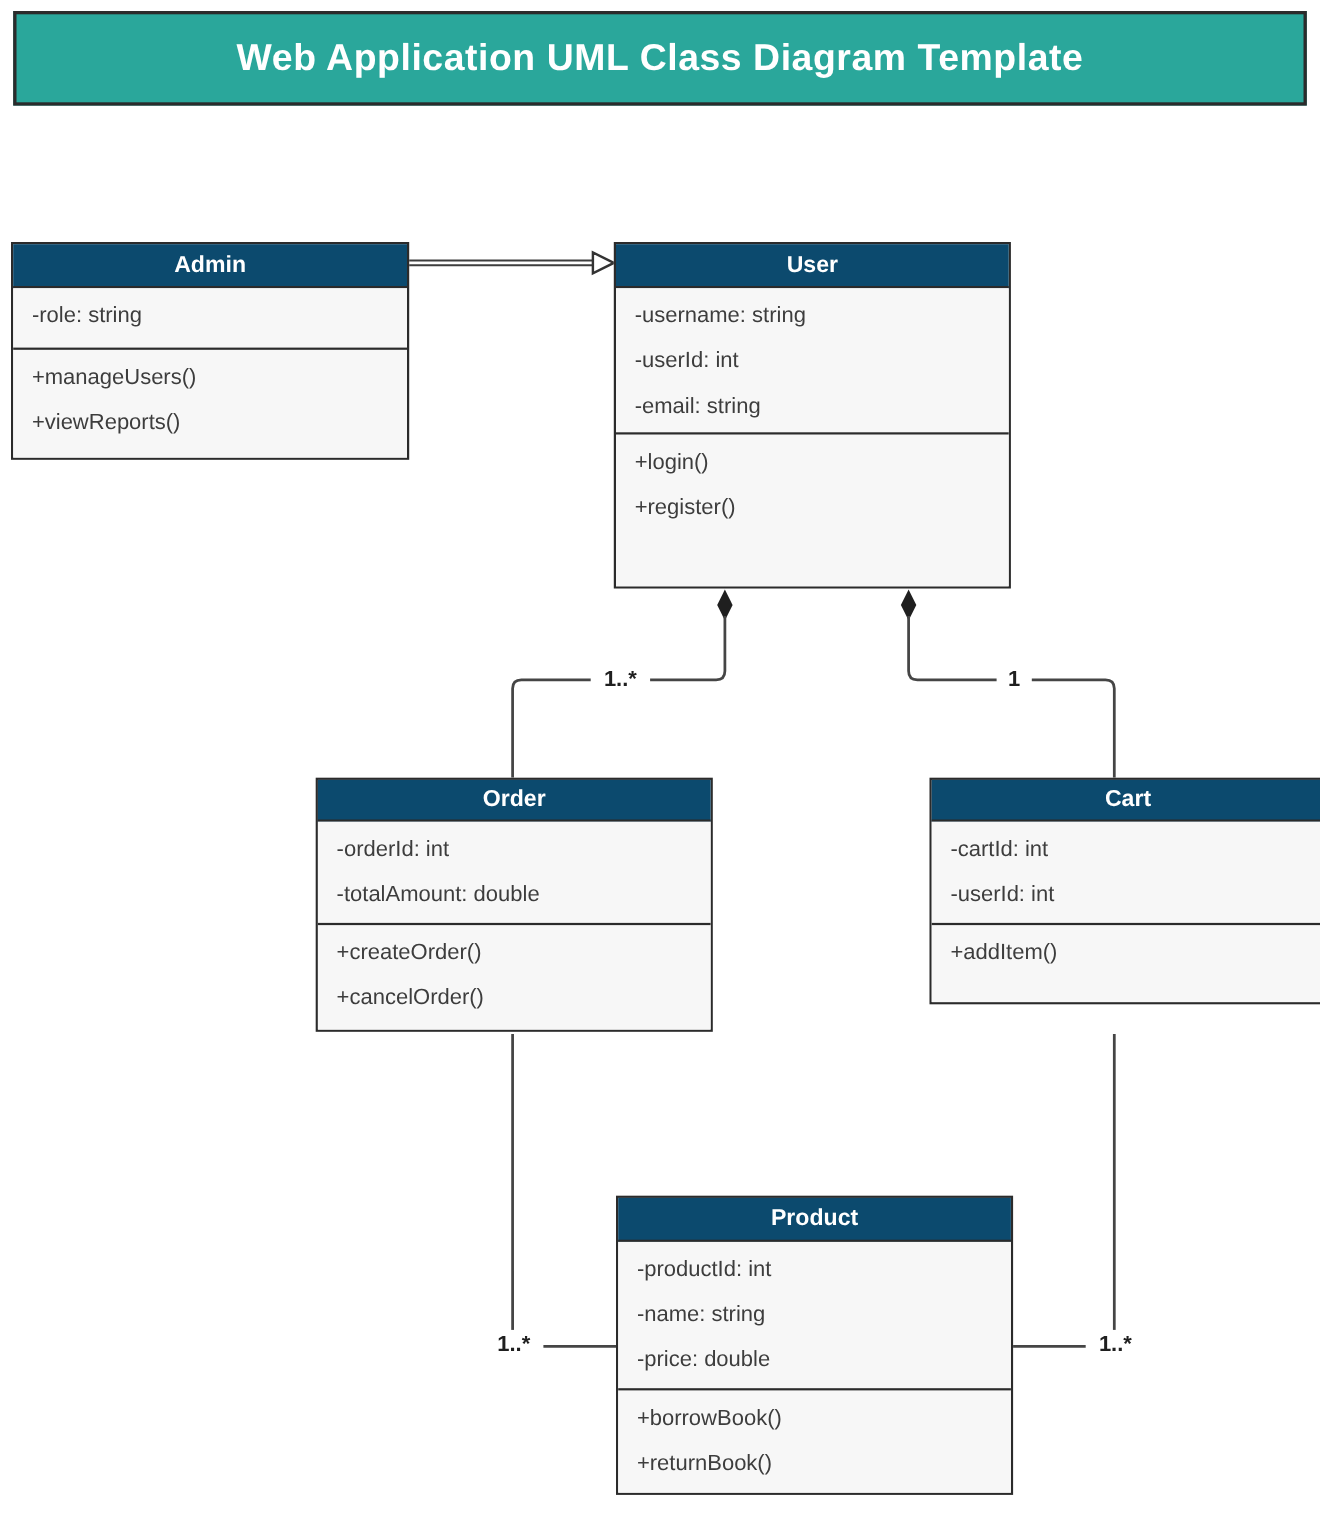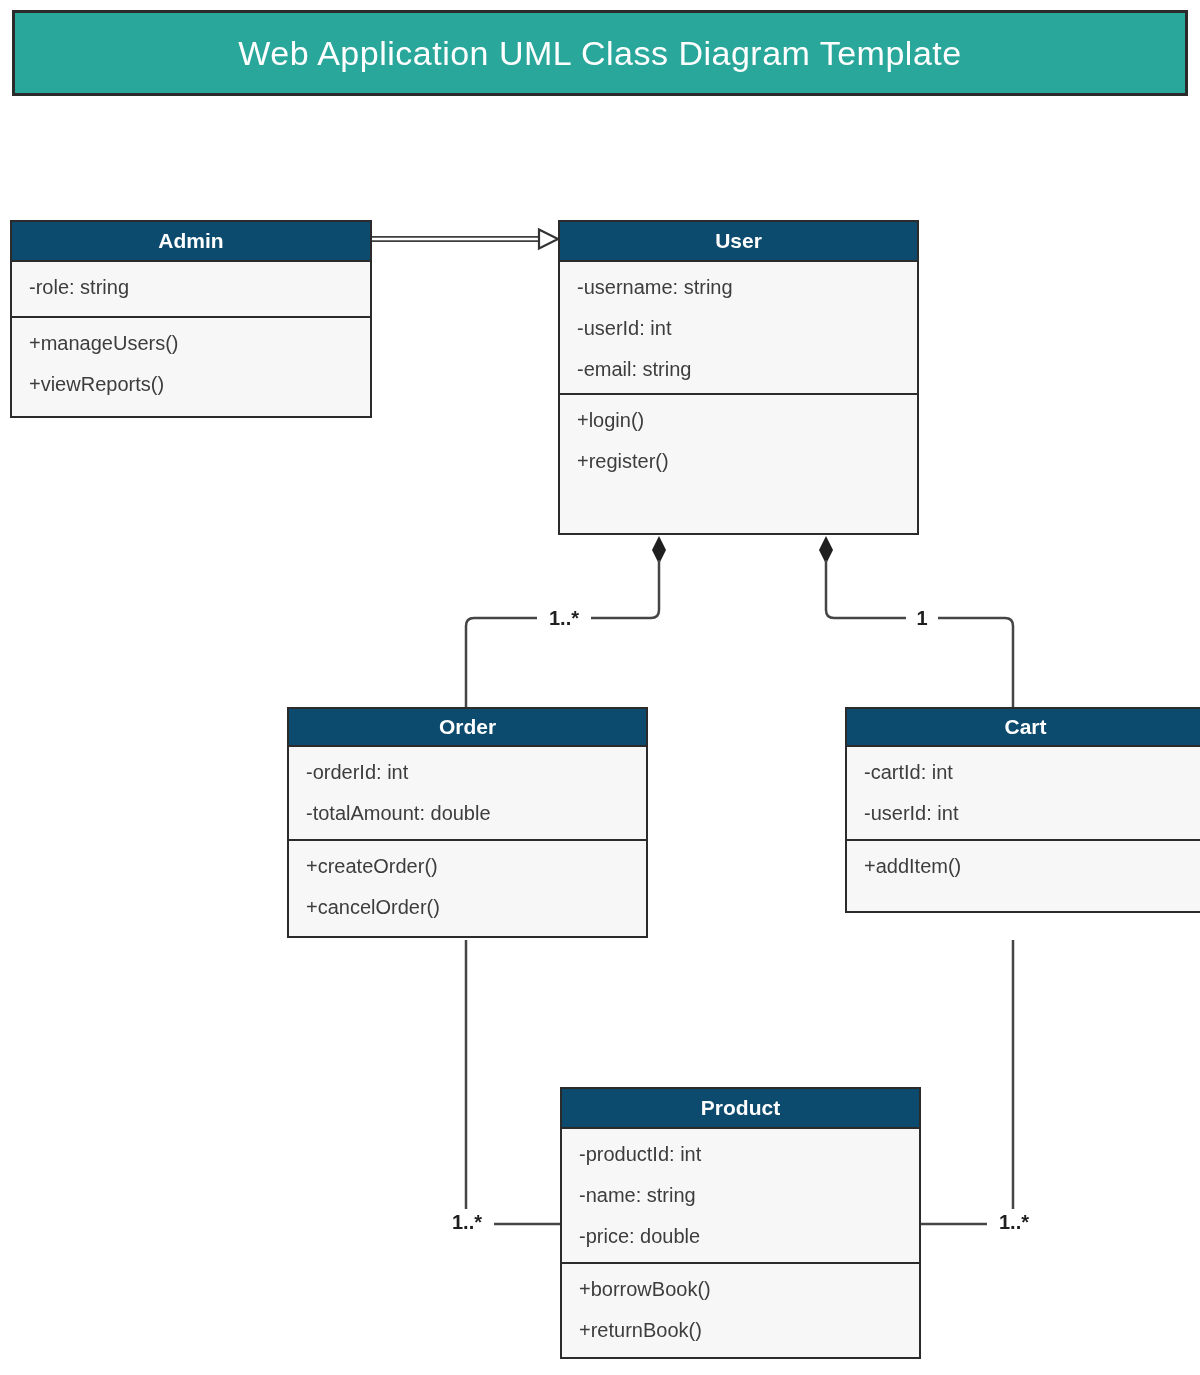--- a/index.html
+++ b/index.html
@@ -23,21 +23,21 @@
     width: 1176px; height: 86px;
     background: #2aa79b;
     border: 3px solid #2b2b2b;
     box-sizing: border-box;
     display: flex; align-items: center; justify-content: center;
     z-index: 2;
   }
   .title-banner span {
     color: #ffffff;
     font-size: 34px;
-    font-weight: normal;
+    font-weight: bold;
     letter-spacing: 0.5px;
   }
   .uml-class {
     position: absolute;
     border: 2px solid #2b2b2b;
     background: #f7f7f7;
     box-sizing: content-box;
     z-index: 2;
   }
   .uml-header {

